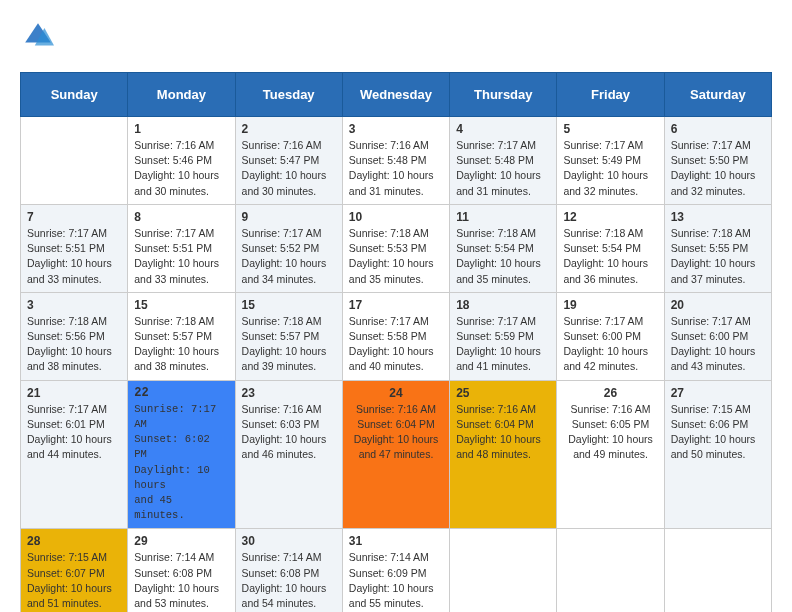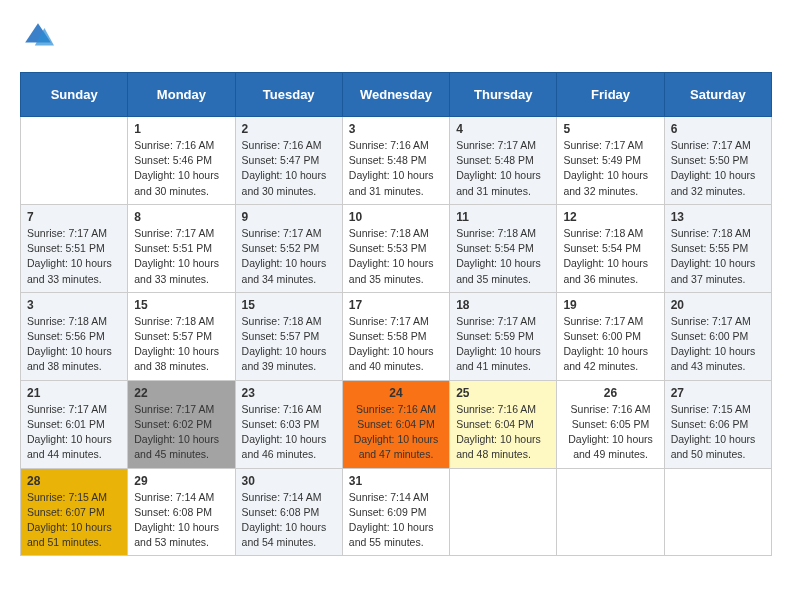--- a/index.html
+++ b/index.html
@@ -278,42 +278,42 @@
         </td>
       </tr>
       <tr>
         <td style="background-color: rgb(240, 244, 248);">
           <span class="day-number">21</span>
           <div class="day-info" style="white-space: pre-line;">Sunrise: 7:17 AM
 Sunset: 6:01 PM
 Daylight: 10 hours
 and 44 minutes.</div>
         </td>
-        <td style="background-color: #a3a3a3;">
+        <td style="background-color: #3b82f6; font-family: Liberation Mono, monospace;">
           <span class="day-number">22</span>
           <div class="day-info" style="white-space: pre-line;">Sunrise: 7:17 AM
 Sunset: 6:02 PM
 Daylight: 10 hours
 and 45 minutes.</div>
         </td>
         <td style="background-color: rgb(240, 244, 248); margin-left: 11px;">
           <span class="day-number">23</span>
           <div class="day-info" style="white-space: pre-line;">Sunrise: 7:16 AM
 Sunset: 6:03 PM
 Daylight: 10 hours
 and 46 minutes.</div>
         </td>
         <td style="background-color: #f97316; text-align: center;">
           <span class="day-number">24</span>
           <div class="day-info" style="white-space: pre-line;">Sunrise: 7:16 AM
 Sunset: 6:04 PM
 Daylight: 10 hours
 and 47 minutes.</div>
         </td>
-        <td style="background-color: #fef9c3; margin-left: 48px;">
+        <td style="background-color: #eab308; margin-left: 48px;">
           <span class="day-number">25</span>
           <div class="day-info" style="white-space: pre-line;">Sunrise: 7:16 AM
 Sunset: 6:04 PM
 Daylight: 10 hours
 and 48 minutes.</div>
         </td>
         <td style="background-color: rgb(255, 255, 255); text-align: center;">
           <span class="day-number">26</span>
           <div class="day-info" style="white-space: pre-line;">Sunrise: 7:16 AM
 Sunset: 6:05 PM

